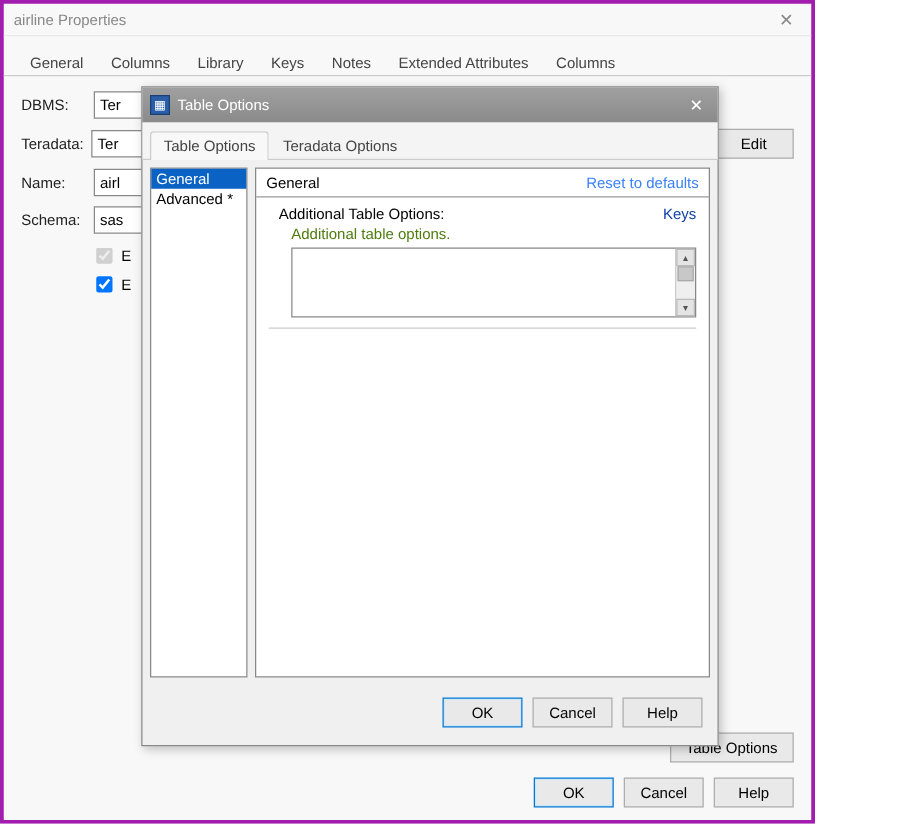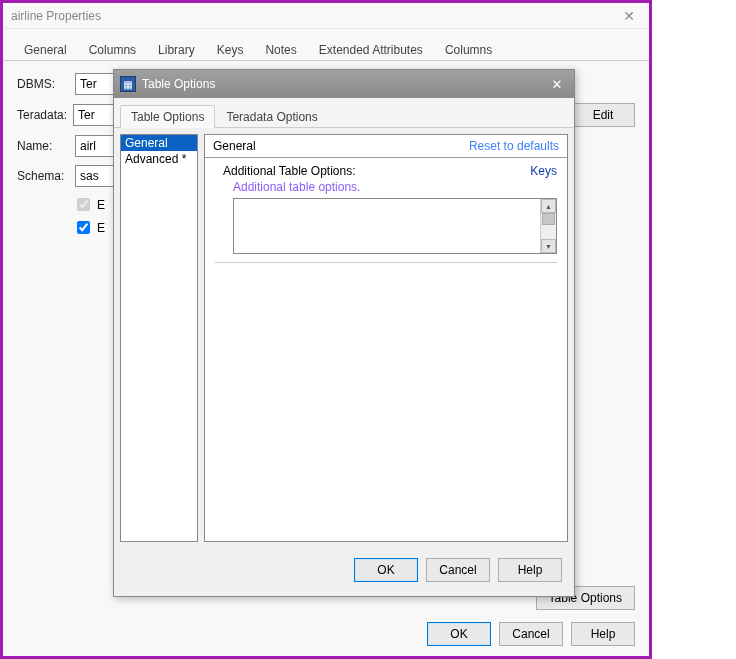--- a/index.html
+++ b/index.html
@@ -231,21 +231,21 @@
   }
   .sub-row {
     display: flex;
     justify-content: space-between;
     padding: 6px 10px 2px 18px;
   }
   .sub-row .link {
     color: #1040a8;
   }
   .hint {
-    color: #8b5cf6;
+    color: #4d7c0f;
     padding: 0 10px 4px 28px;
     font-size: 12px;
   }
   .multiline-box {
     margin: 0 10px 8px 28px;
     border: 1px solid #888;
     background: #fff;
     height: 56px;
     position: relative;
     font-size: 12px;

